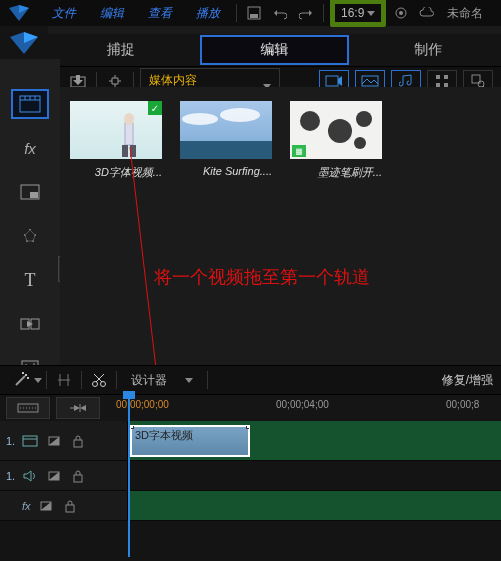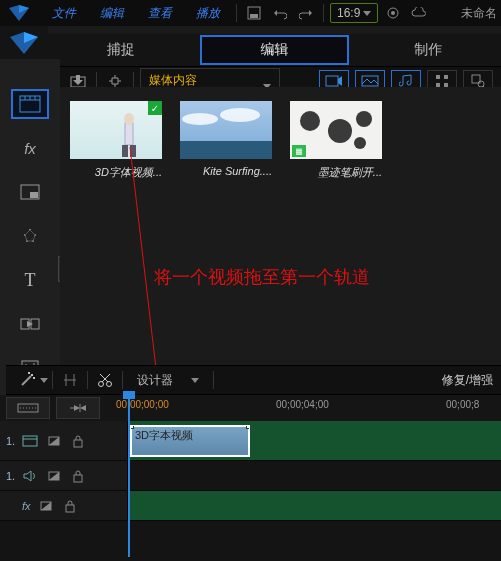--- a/index.html
+++ b/index.html
@@ -34,29 +34,29 @@
     font-style: italic;
   }
   .menubar .divider { width:1px; height:18px; background:#333; margin:0 2px;}
   .menubar .icon-btn {
     width: 22px; height: 20px;
     display: flex; align-items: center; justify-content: center;
     cursor: default;
   }
   .menubar .aspect {
     padding: 2px 6px;
-    border: 1px solid #4d7c0f;
+    border: 5px solid #4d7c0f;
     border-radius: 2px;
     color: #bbb;
     display: flex; align-items: center; gap: 3px;
   }
   .menubar .right-text {
     margin-left: auto;
     color: #999;
-    padding-right: 4px;
+    padding-right: 18px;
   }
 
   
   .mode-tabs {
     height: 33px;
     background: #141414;
     display: flex;
     align-items: center;
     border-bottom: 1px solid #000;
     padding-left: 48px; 
@@ -179,21 +179,21 @@
   .clip-label { font-size:11px; color:#ddd; text-align:right; width:100%; overflow:hidden; text-overflow:ellipsis; white-space:nowrap;font-style:italic;}
 
   
   .annotation { position:absolute; left:60px; top:87px; pointer-events:none;}
   .annotation svg { overflow:visible;}
   .anno-text { position:absolute; left:154px; top:265px; color:#d11; font-size:18px; pointer-events:none;}
 
   
   .toolrow {
     position:absolute;
-    left:6px; right:0; top:365px;
+    left:0; right:0; top:365px;
     height:30px;
     background:#111;
     display:flex; align-items:center;
     padding:0 8px;
     border-top:1px solid #000;
     border-bottom:1px solid #000;
   }
   .toolrow .tbtn {
     width:26px; height:22px;
     display:flex; align-items:center; justify-content:center;

